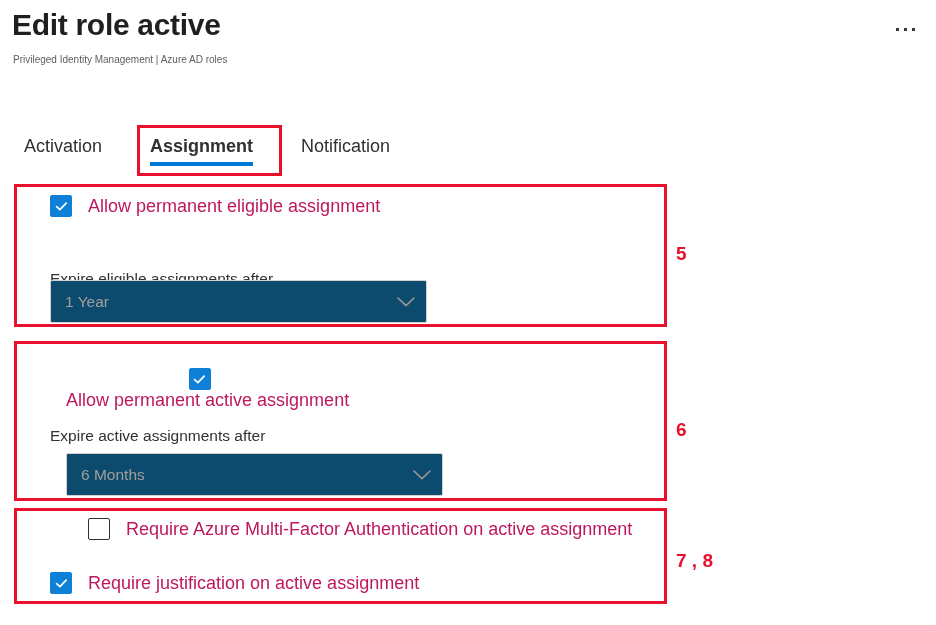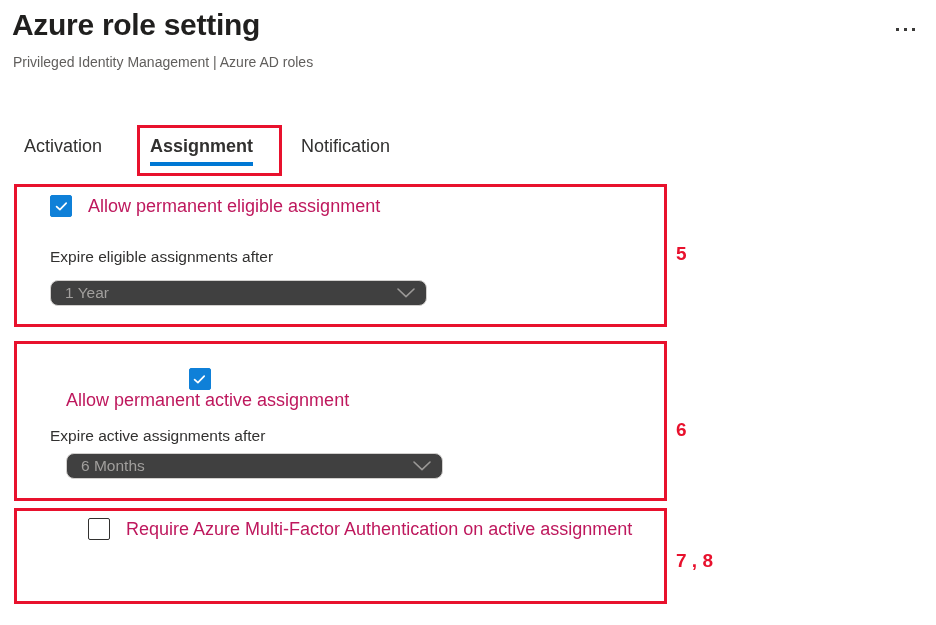--- a/index.html
+++ b/index.html
@@ -29,21 +29,21 @@
     font-weight: 700;
     letter-spacing: -0.3px;
     color: #201f1e;
     white-space: nowrap;
   }
 
   .page-subtitle {
     position: absolute;
     left: 13px;
     top: 54px;
-    font-size: 14px;
+    font-size: 10px;
     font-weight: 400;
     color: #605e5c;
     white-space: nowrap;
   }
 
   .ellipsis-menu {
     position: absolute;
     right: 14px;
     top: 18px;
     width: 34px;
@@ -135,24 +135,24 @@
 
   .field-label {
     position: absolute;
     font-size: 15.5px;
     color: #323130;
     white-space: nowrap;
   }
 
   .dropdown {
     position: absolute;
-    height: 26px;
-    background: #404040;
+    height: 43px;
+    background: #0c4a6e;
     border: 1px solid #d2d0ce;
-    border-radius: 8px;
+    border-radius: 2px;
     display: flex;
     align-items: center;
     padding: 0 10px 0 14px;
     cursor: default;
   }
   .dropdown .dd-value {
     flex: 1 1 auto;
     font-size: 15.5px;
     color: #a19f9d;
     white-space: nowrap;
@@ -178,21 +178,21 @@
     color: #e8112d;
     white-space: nowrap;
     pointer-events: none;
   }
 </style>
 </head>
 <body>
 
 <div class="page">
 
-  <div class="page-title">Azure role setting</div>
+  <div class="page-title">Edit role active</div>
   <div class="page-subtitle">Privileged Identity Management | Azure AD roles</div>
 
   <div class="ellipsis-menu">
     <i></i>
     <i></i>
     <i></i>
   </div>
 
   <div class="tabs">
     <div class="tab">
@@ -211,21 +211,21 @@
 
     <div class="row" style="left:36px; top:11px;">
       <span class="checkbox checked">
         <svg width="15" height="15" viewBox="0 0 15 15">
           <path d="M2.6 7.6 L5.9 10.7 L12.2 4.2" fill="none" stroke="#ffffff" stroke-width="1.7" stroke-linecap="round" stroke-linejoin="round"></path>
         </svg>
       </span>
       <span class="cb-label">Allow permanent eligible assignment</span>
     </div>
 
-    <div class="field-label" style="left:36px; top:64px;">Expire eligible assignments after</div>
+    <div class="field-label" style="left:36px; top:86px;">Expire eligible assignments after</div>
 
     <div class="dropdown" style="left:36px; top:96px; width:377px;">
       <span class="dd-value">1 Year</span>
       <svg class="dd-chevron" width="20" height="12" viewBox="0 0 20 12">
         <path d="M2 2 L10 9.6 L18 2" fill="none" stroke="#9b9997" stroke-width="1.6" stroke-linecap="round" stroke-linejoin="round"></path>
       </svg>
     </div>
   </div>
 
   <div class="group" style="left:14px; top:341px; width:653px; height:160px;">
@@ -249,20 +249,28 @@
     </div>
   </div>
 
   <div class="group" style="left:14px; top:508px; width:653px; height:96px;">
 
     <div class="row" style="left:36px; top:10px;margin-left:38px;">
       <span class="checkbox unchecked"></span>
       <span class="cb-label">Require Azure Multi-Factor Authentication on active assignment</span>
     </div>
 
+    <div class="row" style="left:36px; top:64px;">
+      <span class="checkbox checked">
+        <svg width="15" height="15" viewBox="0 0 15 15">
+          <path d="M2.6 7.6 L5.9 10.7 L12.2 4.2" fill="none" stroke="#ffffff" stroke-width="1.7" stroke-linecap="round" stroke-linejoin="round"></path>
+        </svg>
+      </span>
+      <span class="cb-label">Require justification on active assignment</span>
+    </div>
   </div>
 
   <div class="anno-box" style="left:137px; top:125px; width:145px; height:51px;"></div>
 
   <div class="anno-box" style="left:14px; top:184px; width:653px; height:143px;"></div>
   <div class="anno-num" style="left:676px; top:243px;">5</div>
 
   <div class="anno-box" style="left:14px; top:341px; width:653px; height:160px;"></div>
   <div class="anno-num" style="left:676px; top:419px;">6</div>
 

